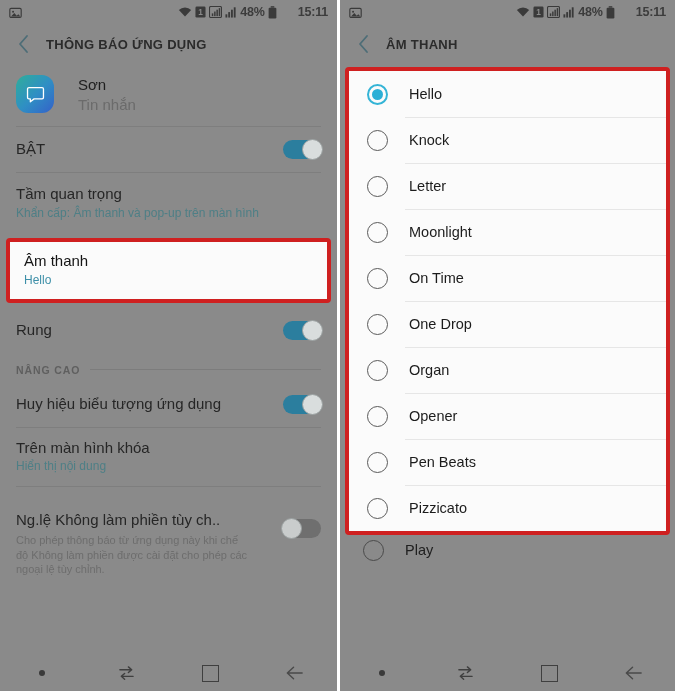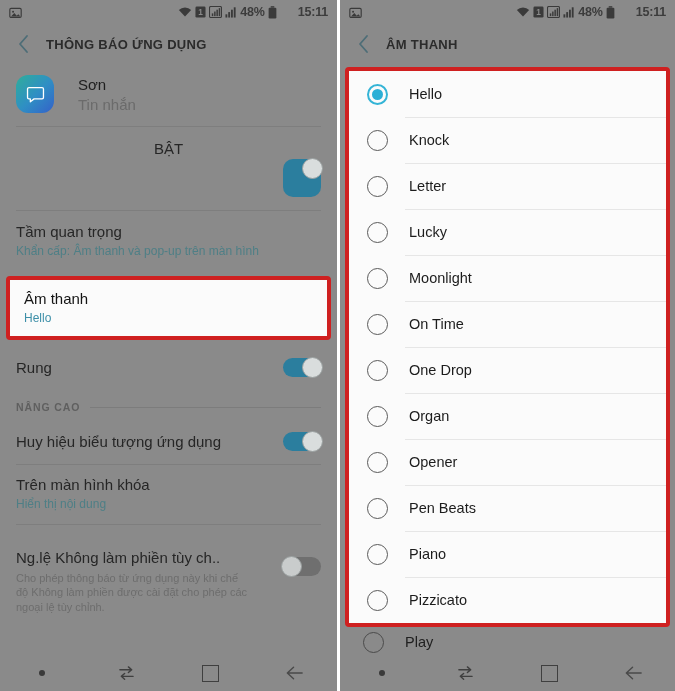--- a/index.html
+++ b/index.html
@@ -372,21 +372,21 @@
           </svg>
       </span>
       <span class="app-meta">
         <div class="app-name">Sơn</div>
         <div class="app-sub">Tin nhắn</div>
       </span>
     </div>
 
     <div class="divider"></div>
 
-    <div class="row row-flex" style="padding-top:13px;padding-bottom:13px;flex-direction:column;">
+    <div class="row row-flex" style="padding-top:13px;padding-bottom:13px;">
       <span class="row-title">BẬT</span>
       <span class="toggle on">
           <span class="knob"></span>
         </span>
     </div>
 
     <div class="divider"></div>
 
     <div class="row" style="padding-top:12px;padding-bottom:13px;">
       <div class="row-title">Tầm quan trọng</div>
@@ -532,24 +532,20 @@
         <div class="opt-row">
           <span class="radio"></span>
           <span class="opt-label">Knock</span>
         </div>
         <div class="opt-row">
           <span class="radio"></span>
           <span class="opt-label">Letter</span>
         </div>
         <div class="opt-row">
           <span class="radio"></span>
-          <span class="opt-label">Lucky</span>
-        </div>
-        <div class="opt-row">
-          <span class="radio"></span>
           <span class="opt-label">Moonlight</span>
         </div>
         <div class="opt-row">
           <span class="radio"></span>
           <span class="opt-label">On Time</span>
         </div>
         <div class="opt-row">
           <span class="radio"></span>
           <span class="opt-label">One Drop</span>
         </div>
@@ -557,24 +553,20 @@
           <span class="radio"></span>
           <span class="opt-label">Organ</span>
         </div>
         <div class="opt-row">
           <span class="radio"></span>
           <span class="opt-label">Opener</span>
         </div>
         <div class="opt-row">
           <span class="radio"></span>
           <span class="opt-label">Pen Beats</span>
-        </div>
-        <div class="opt-row">
-          <span class="radio"></span>
-          <span class="opt-label">Piano</span>
         </div>
         <div class="opt-row">
           <span class="radio"></span>
           <span class="opt-label">Pizzicato</span>
         </div>
 
       </div>
 
       <div class="opt-row peek">
         <span class="radio"></span>

